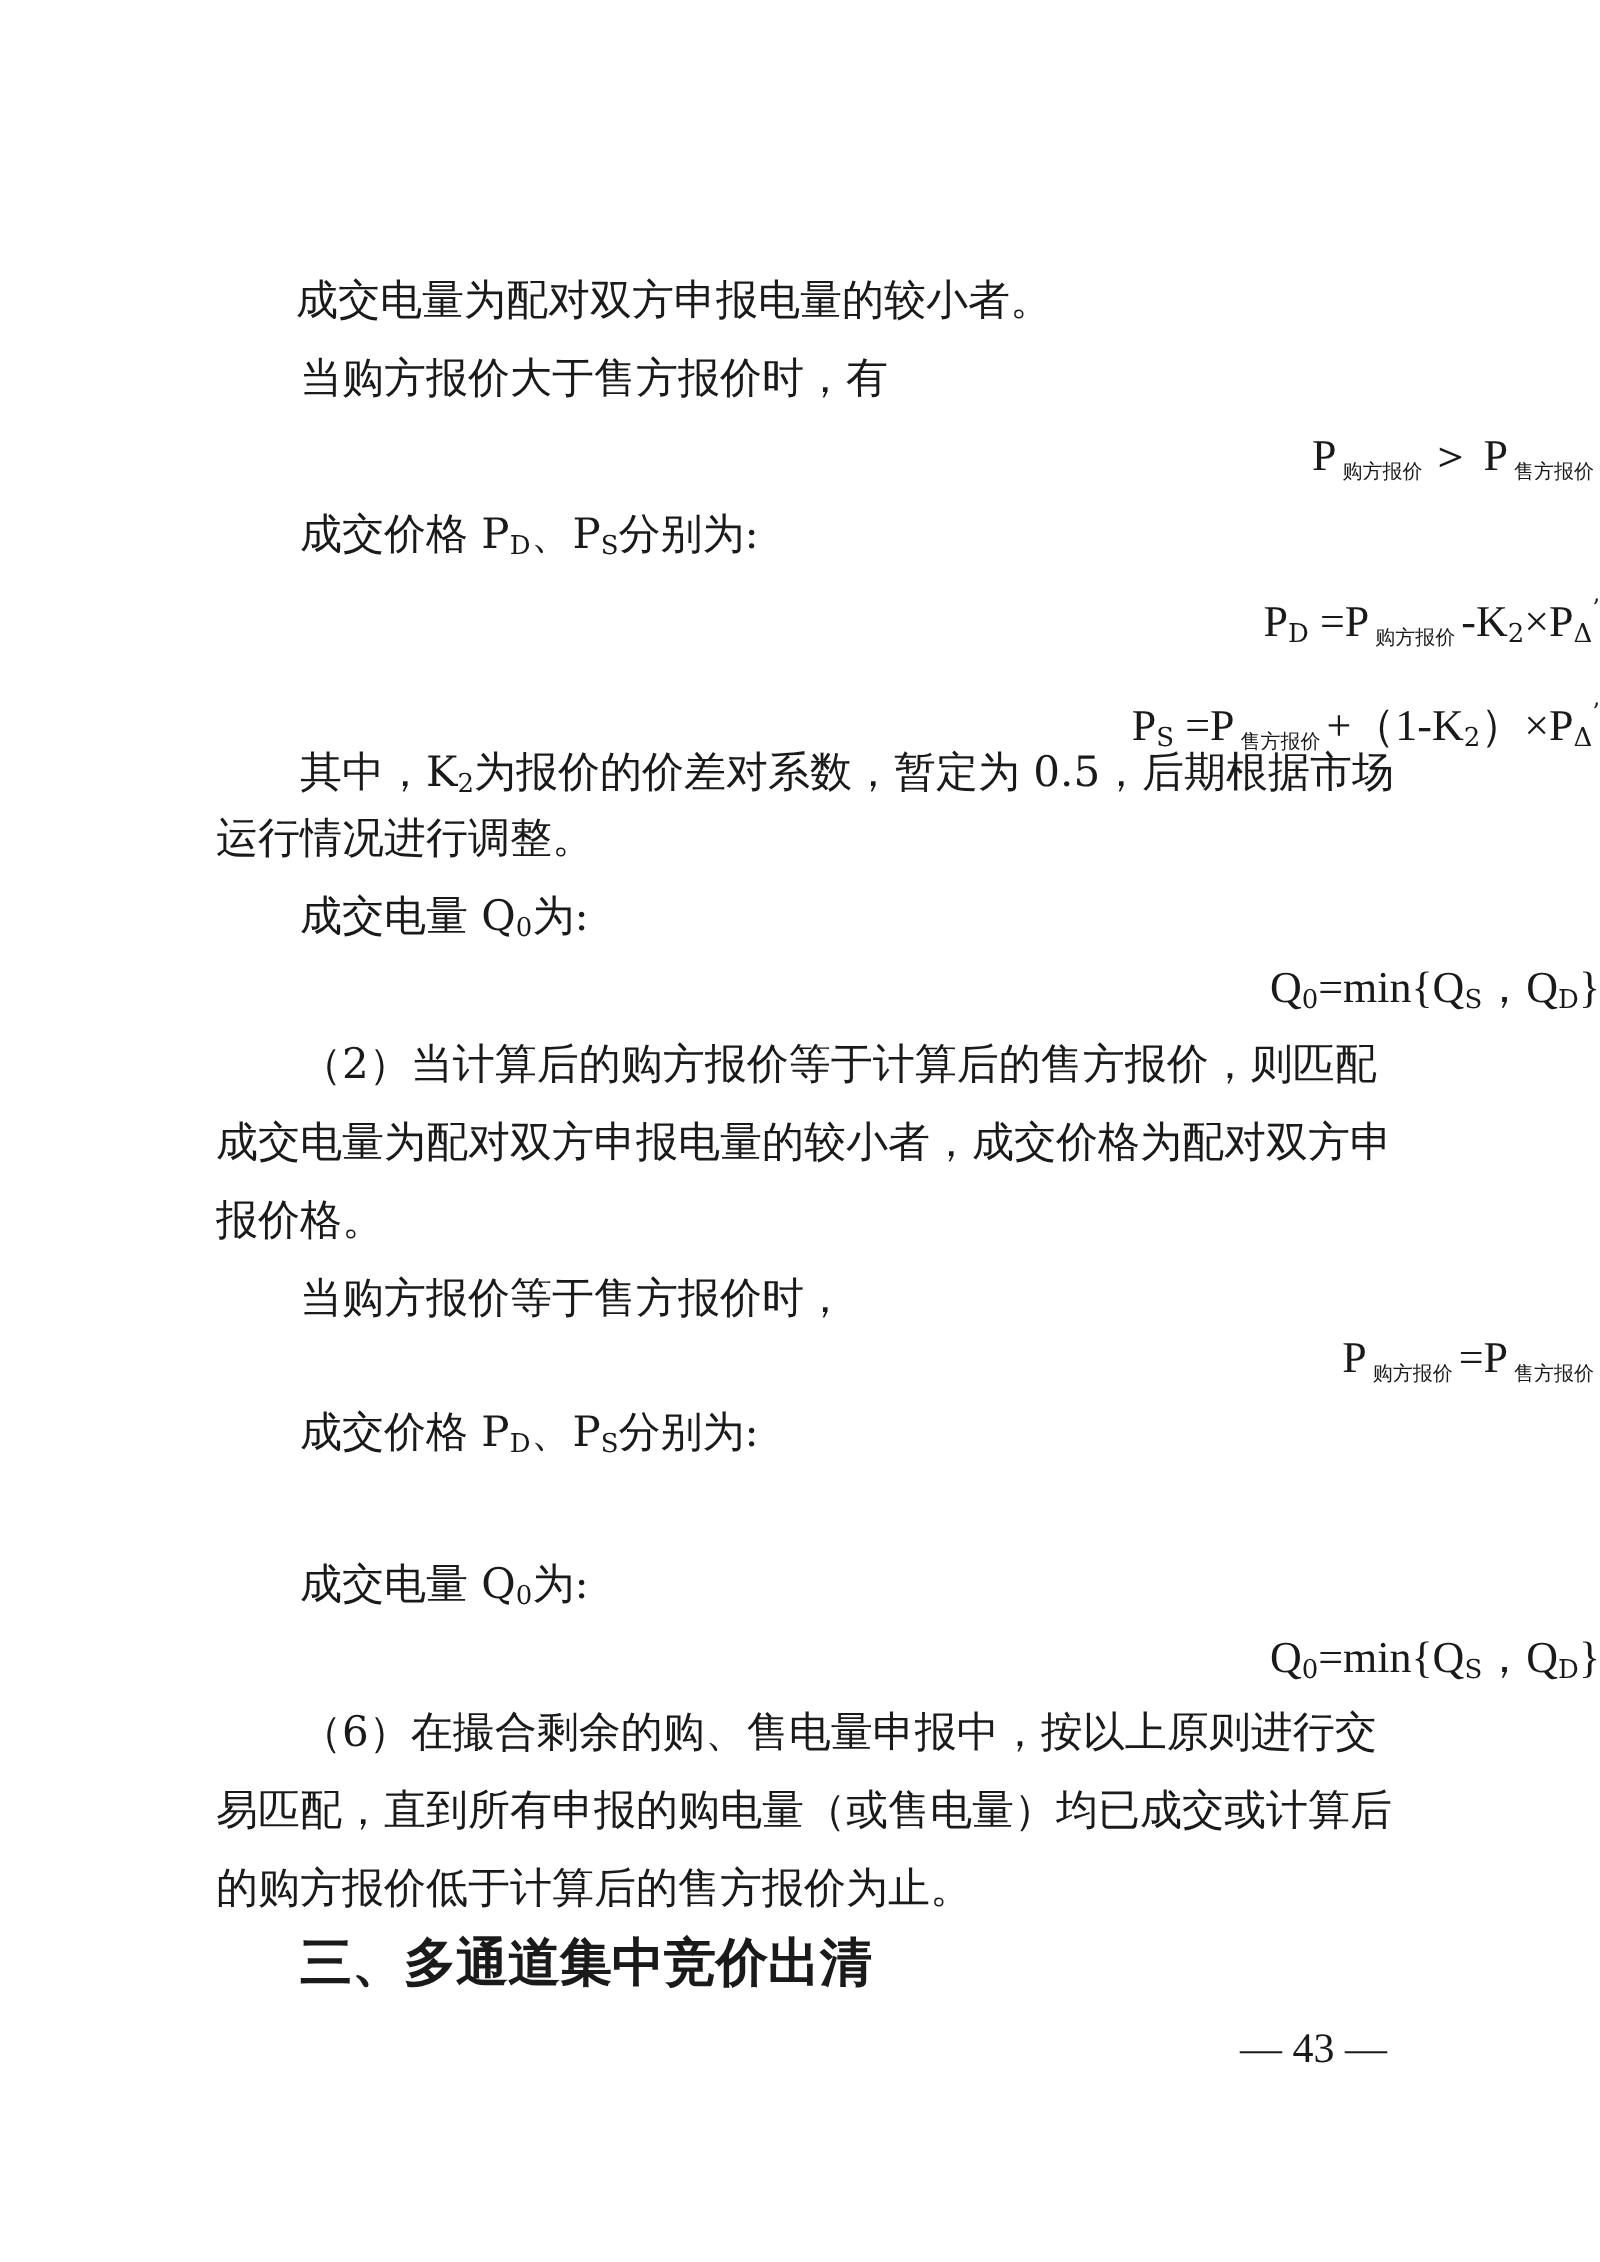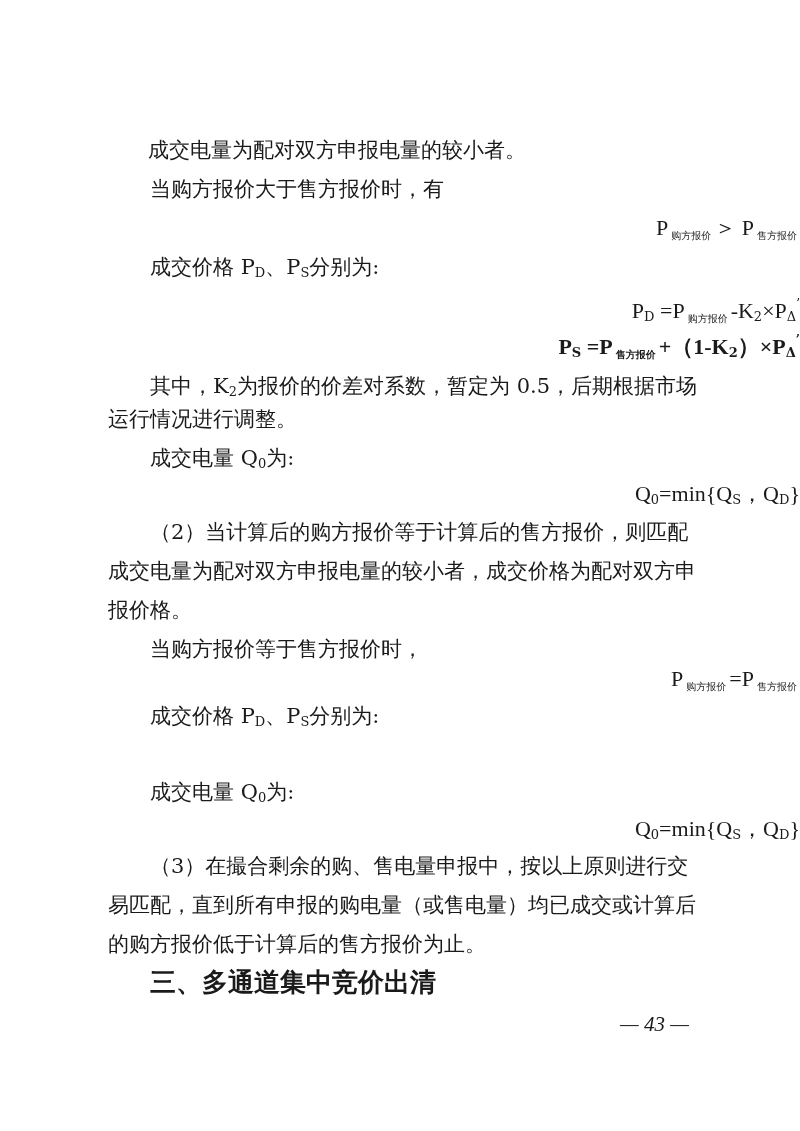--- a/index.html
+++ b/index.html
@@ -9,21 +9,21 @@
     .line { position: absolute; left: 108px; width: 592px; font-size: 21px; line-height: 28px;
             white-space: nowrap; }
     .indent { left: 150px; width: 550px; }
     .center { left: 0; width: 800px; text-align: right; }
     .latin { font-family: "Liberation Serif", "DejaVu Serif", serif; font-size: 22px; }
     .sub { font-size: 13px; vertical-align: -3px; }
     .subcn { font-size: 10px; vertical-align: -4px; margin: 0 3px; }
     .sup { font-size: 12px; vertical-align: 10px; }
     .heading { font-family: "DejaVu Sans", "Liberation Sans", sans-serif; font-weight: bold; font-size: 26px; }
     .pagenum { position: absolute; left: 620px; top: 1012px; font-size: 21px;
-               font-family: "Liberation Serif", serif; white-space: nowrap; font-style: italic; }
+               font-family: "Liberation Serif", serif; white-space: nowrap; }
   </style>
 </head>
 <body>
 
 <div class="page">
 
   <div class="line" style="top:136px;margin-left:40px;">成交电量为配对双方申报电量的较小者。</div>
 
   <div class="line indent" style="top:175px;">当购方报价大于售方报价时，有</div>
 
@@ -32,21 +32,21 @@
   </div>
 
   <div class="line indent" style="top:253px;">
     <span>成交价格 P</span><span class="sub">D</span><span>、P</span><span class="sub">S</span><span>分别为:</span>
   </div>
 
   <div class="line center" style="top:290px;">
     <span class="latin">P</span><span class="sub">D</span><span class="latin"> =P</span><span class="subcn">购方报价</span><span class="latin">-K</span><span class="sub">2</span><span class="latin">×P</span><span class="sub">Δ</span><span class="sup">’</span>
   </div>
 
-  <div class="line center" style="top:326px;font-weight:bold;">
+  <div class="line center" style="top:342px;">
     <span class="latin">P</span><span class="sub">S</span><span class="latin"> =P</span><span class="subcn">售方报价</span><span class="latin">+（1-K</span><span class="sub">2</span><span class="latin">）×P</span><span class="sub">Δ</span><span class="sup">’</span>
   </div>
 
   <div class="line indent" style="top:372px;">
     <span>其中，K</span><span class="sub">2</span><span>为报价的价差对系数，暂定为 0.5，后期根据市场</span>
   </div>
 
   <div class="line" style="top:405px;">运行情况进行调整。</div>
 
   <div class="line indent" style="top:444px;">
@@ -73,20 +73,20 @@
 
 
   <div class="line indent" style="top:778px;">
     <span>成交电量 Q</span><span class="sub">0</span><span>为:</span>
   </div>
 
   <div class="line center" style="top:815px;">
     <span class="latin">Q</span><span class="sub">0</span><span class="latin">=min{Q</span><span class="sub">S</span><span class="latin">，Q</span><span class="sub">D</span><span class="latin">}</span>
   </div>
 
-  <div class="line indent" style="top:852px;">（3）在撮合剩余的购、售电量申报中，按以上原则进行交</div>
+  <div class="line indent" style="top:852px;">（6）在撮合剩余的购、售电量申报中，按以上原则进行交</div>
   <div class="line" style="top:891px;">易匹配，直到所有申报的购电量（或售电量）均已成交或计算后</div>
   <div class="line" style="top:930px;">的购方报价低于计算后的售方报价为止。</div>
 
   <div class="line indent heading" style="top:968px;">三、多通道集中竞价出清</div>
 
   <div class="pagenum">— 43 —</div>
 </div>
 
 </body></html>

